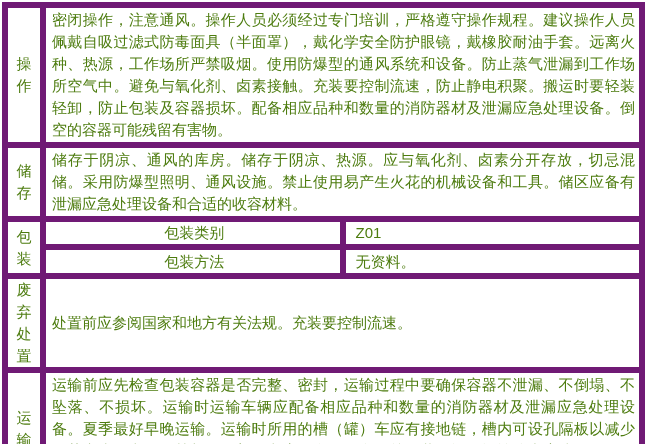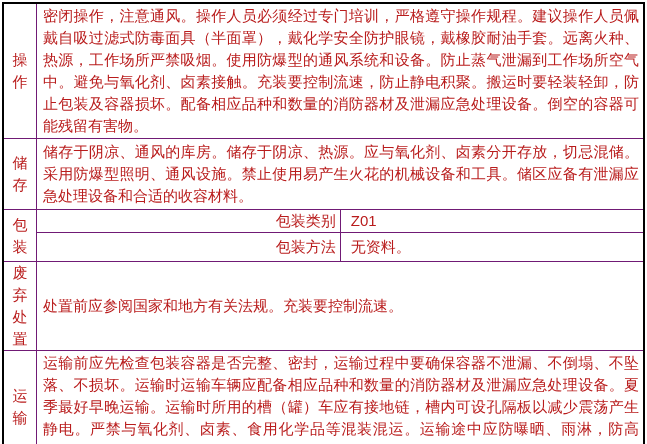--- a/index.html
+++ b/index.html
@@ -18,24 +18,24 @@
     color: #000000;
   }
   table.msds {
     border-collapse: collapse;
     table-layout: fixed;
     width: 643px;
     height: 440px;
     background: #ffffff;
   }
   table.msds td {
-    border: 1px solid #701a75;
+    border: 6px solid #701a75;
     font-size: 15px;
     line-height: 22px;
-    color: #b91c1c;
+    color: #4d7c0f;
     vertical-align: middle;
     overflow: hidden;
   }
   
   table.msds {
     border: 2px solid #000000;
   }
   td.label-cell {
     width: 32px;
     text-align: center;
@@ -45,21 +45,21 @@
     line-height: 22px;
   }
   td.text-cell {
     padding: 1px 4px 1px 6px;
     text-align: justify;
     word-break: break-all;
   }
   td.key-cell {
     width: 112px;
     padding: 0 4px 0 7px;
-    text-align: right;
+    text-align: center;
   }
   td.value-cell {
     padding: 0 19px 0 10px;
     text-align: left;
   }
   tr.r-operation   { height: 134px; }
   tr.r-storage     { height: 71px;  }
   tr.r-pack-class  { height: 23px;  }
   tr.r-pack-method { height: 29px; margin-top: 15px;  }
   tr.r-disposal    { height: 89px;  }

